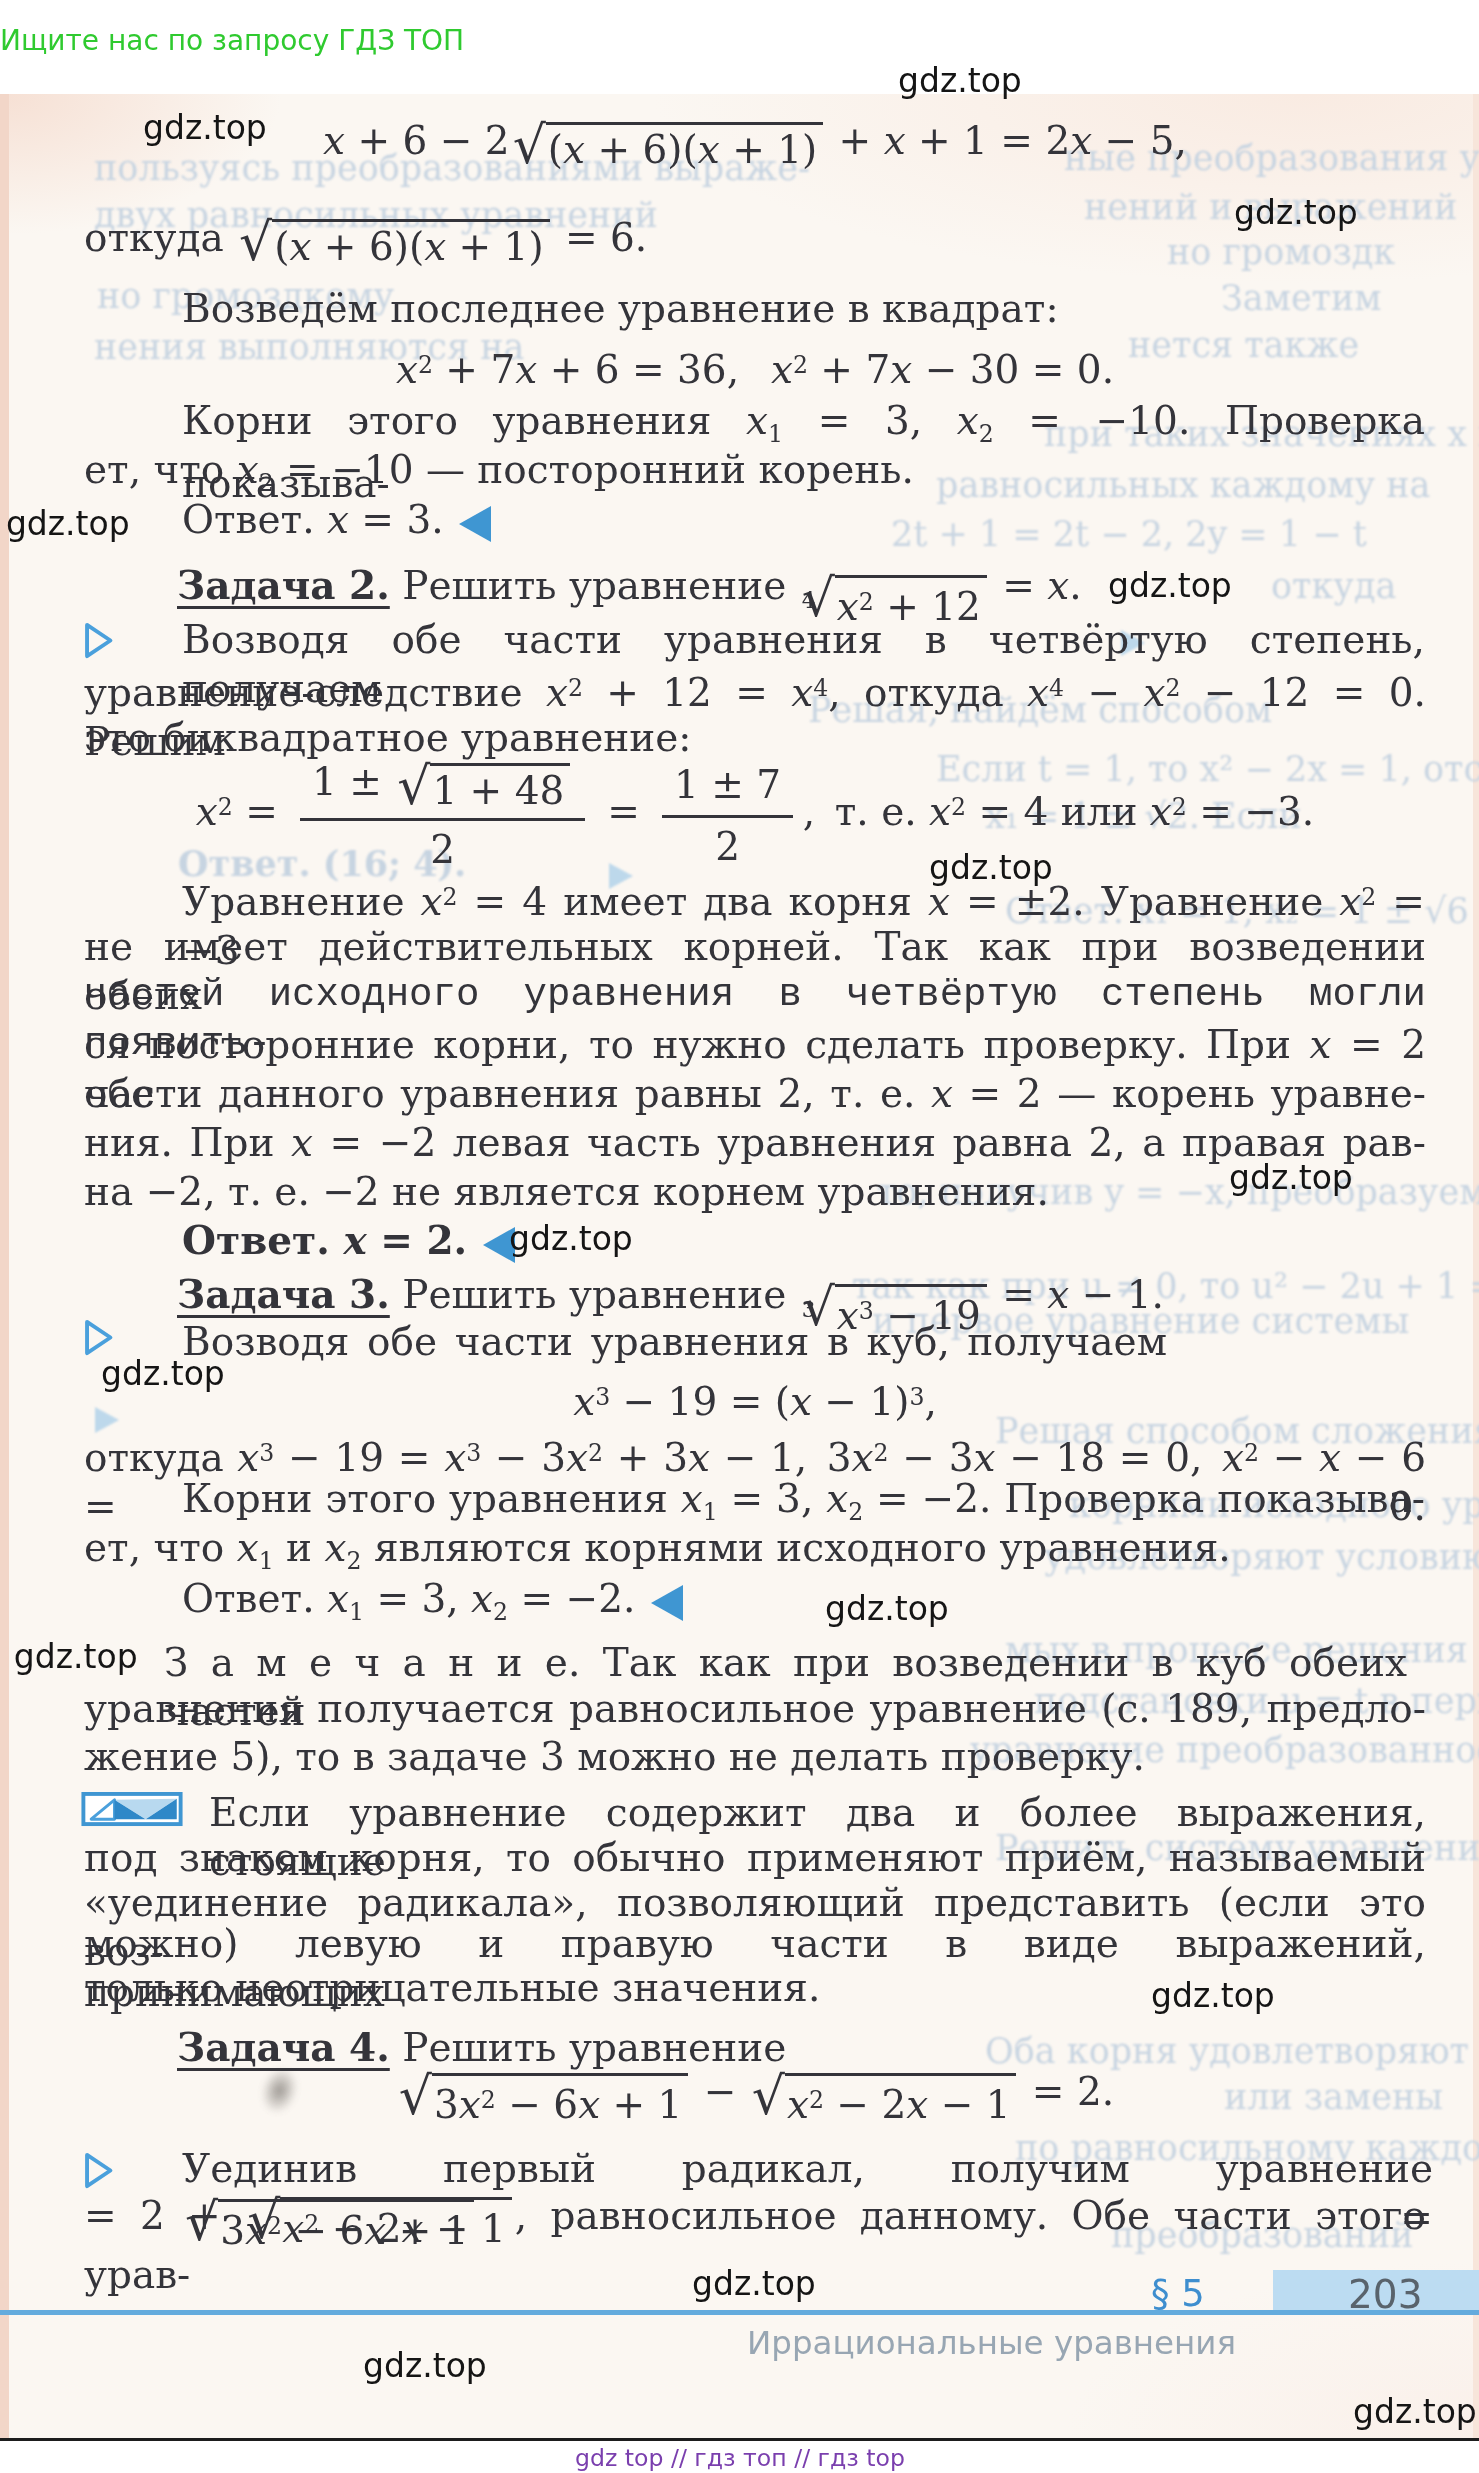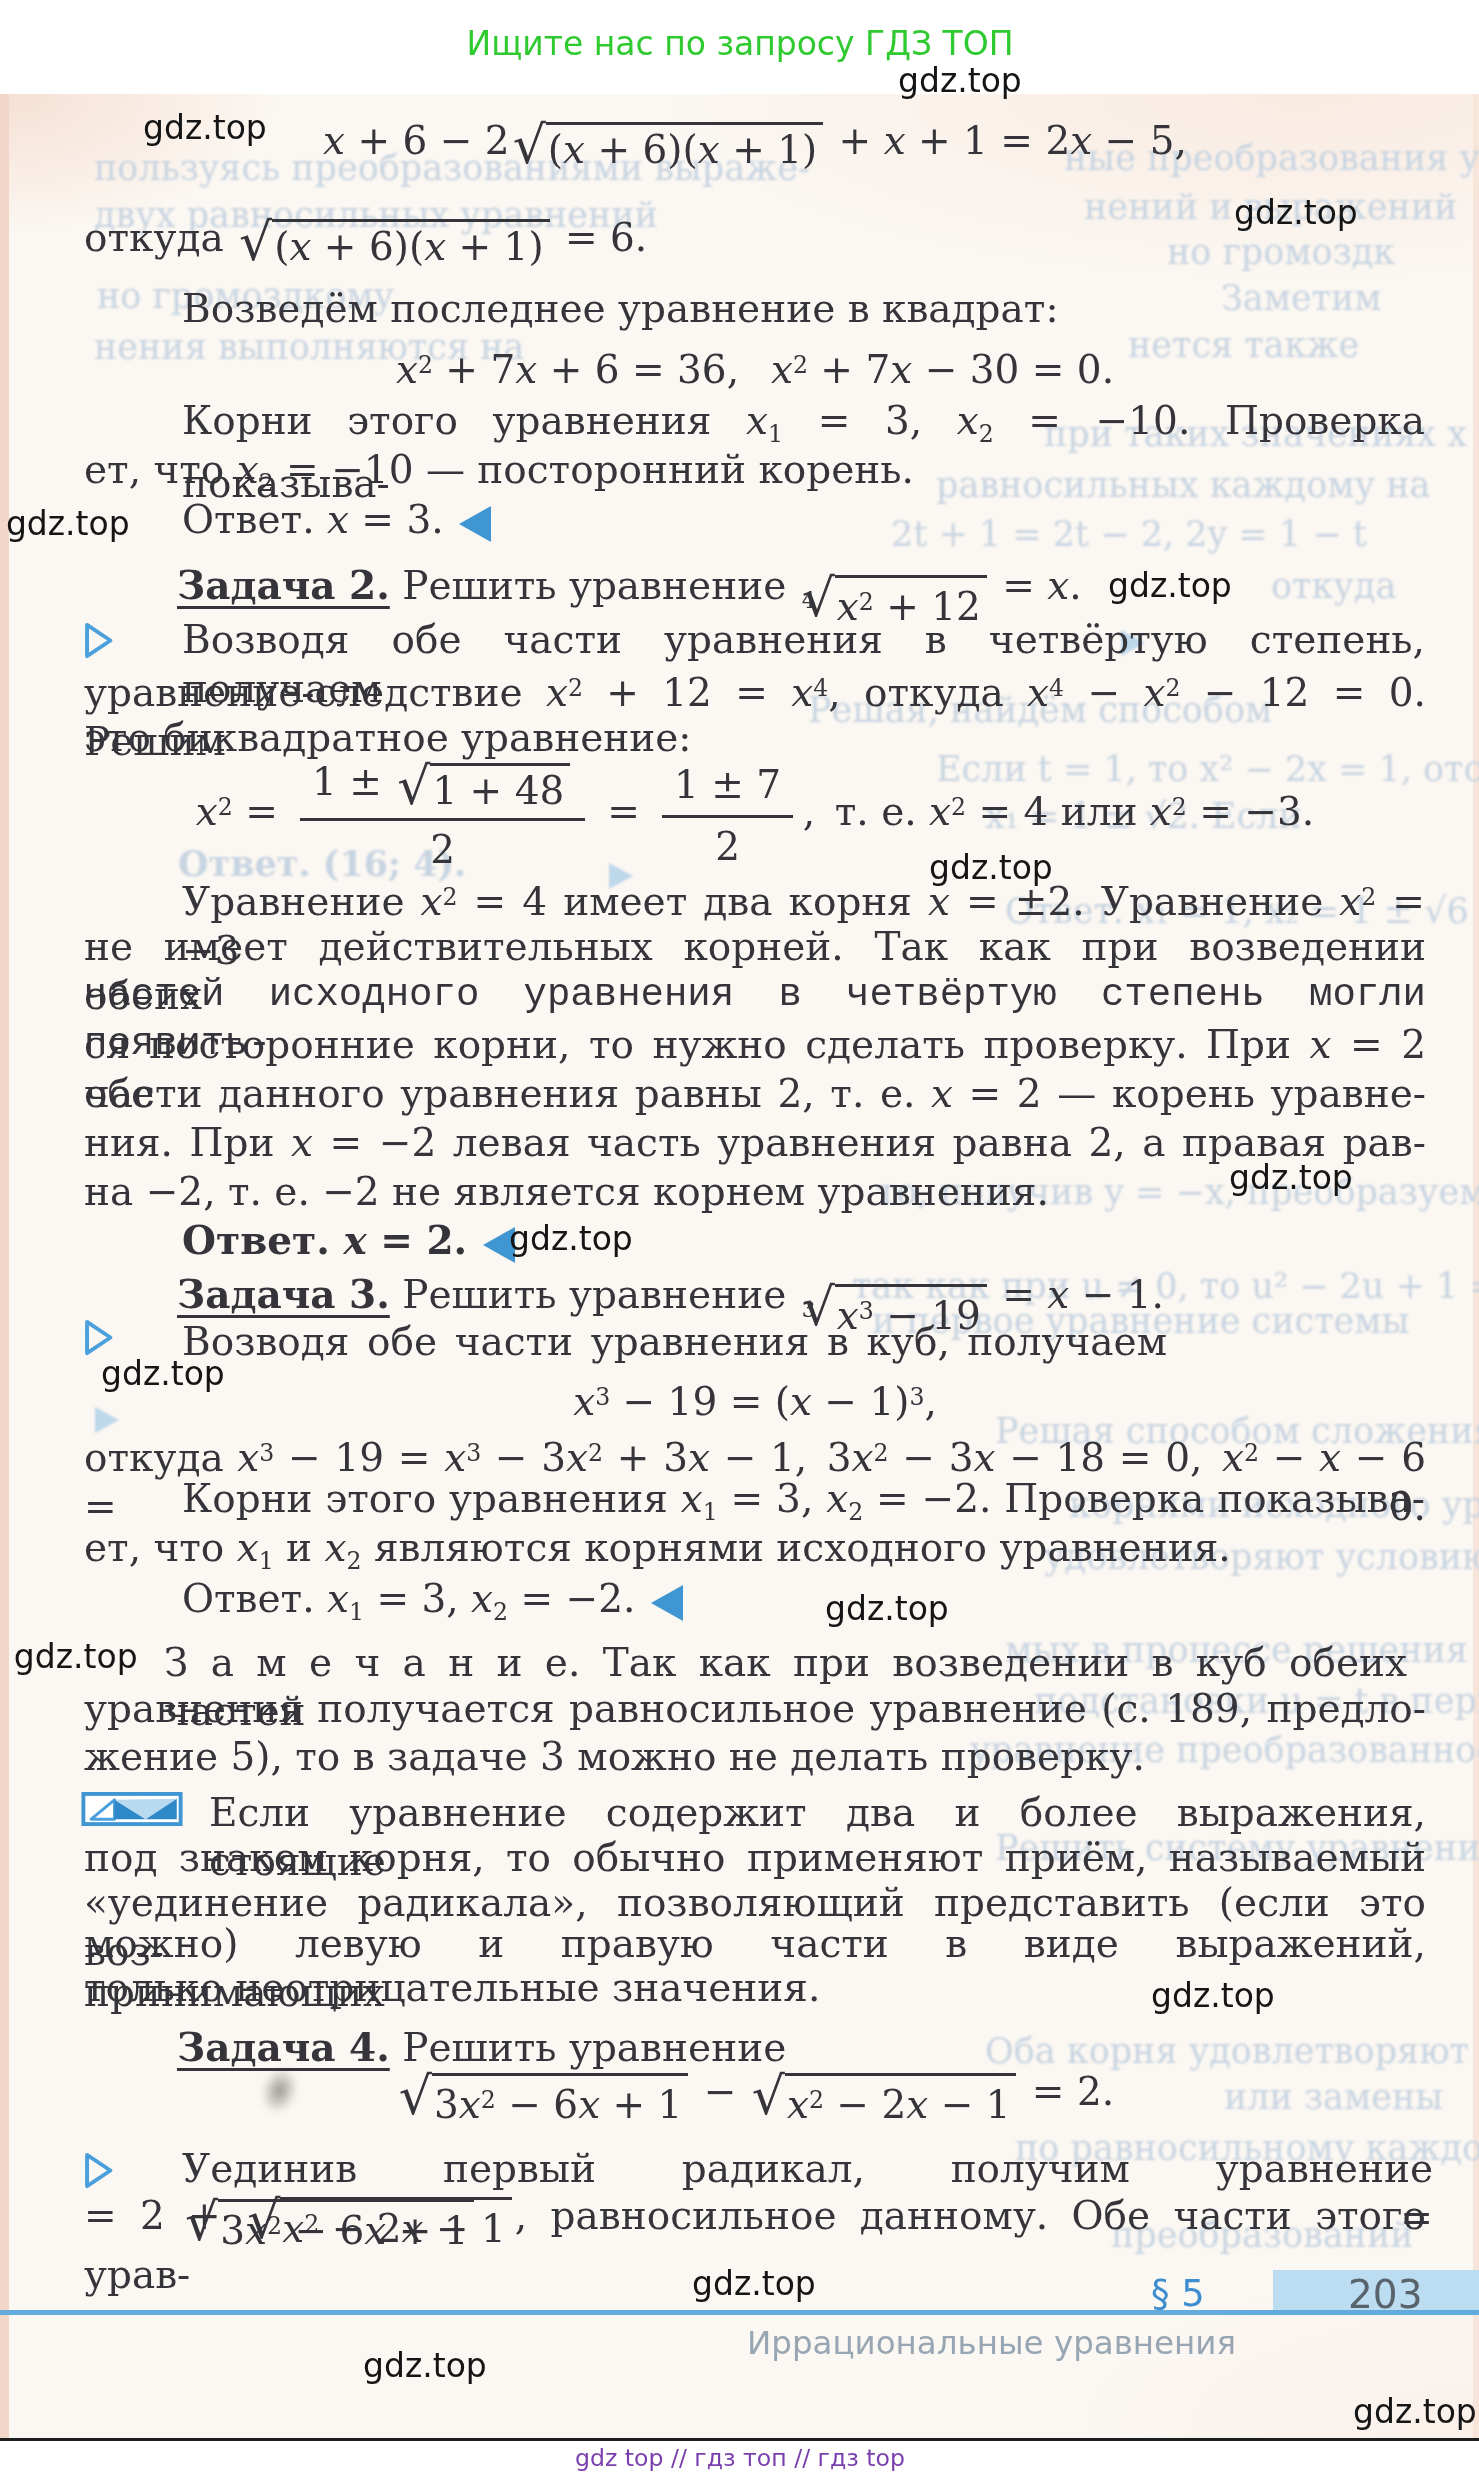--- a/index.html
+++ b/index.html
@@ -13,22 +13,22 @@
     background:
       radial-gradient(1084px 315px at 88% 0%, #f9ebe2 0%, rgba(249,235,226,0) 60%),
       radial-gradient(512px 256px at 0% 0%, #f6e0d4 0%, rgba(246,224,212,0) 55%),
       radial-gradient(690px 296px at 100% 100%, #faf0ea 0%, rgba(250,240,234,0) 60%),
       linear-gradient(#fbf7f2,#fbf7f2);
   }
   .edge-left{position:absolute;left:0;top:94px;width:8.9px;height:2344px;background:#f2d6c8;}
   .edge-right{position:absolute;right:0;top:94px;width:6.9px;height:2344px;background:#f7e5da;}
   .scan-bottom-line{position:absolute;left:0;top:2438px;width:1480px;height:3px;background:#1d1d1d;}
 
-  .promo-top{position:absolute;top:23.6px;left:0;width:100%;text-align:center;
-    font-family:"DejaVu Sans","Liberation Sans",sans-serif;font-size:33px;color:#2fca2f;}
+  .promo-top{position:absolute;top:23.6px;left:0;width:100%;
+    font-family:"DejaVu Sans","Liberation Sans",sans-serif;font-size:28px;color:#2fca2f;}
   .promo-bottom{position:absolute;top:2444px;left:0;width:100%;text-align:center;
     font-family:"DejaVu Sans","Liberation Sans",sans-serif;font-size:23.6px;color:#7a3fae;}
 
   
   .line{position:absolute;font-size:39px;line-height:49px;white-space:normal;}
   .ctr{text-align:center;}
   .j{text-align:justify;text-align-last:justify;}
   sup.ss{font-size:23.6px;vertical-align:9.9px;}
   sub.ss{font-size:23.6px;vertical-align:-7.9px;}
   .v{font-style:italic;}

